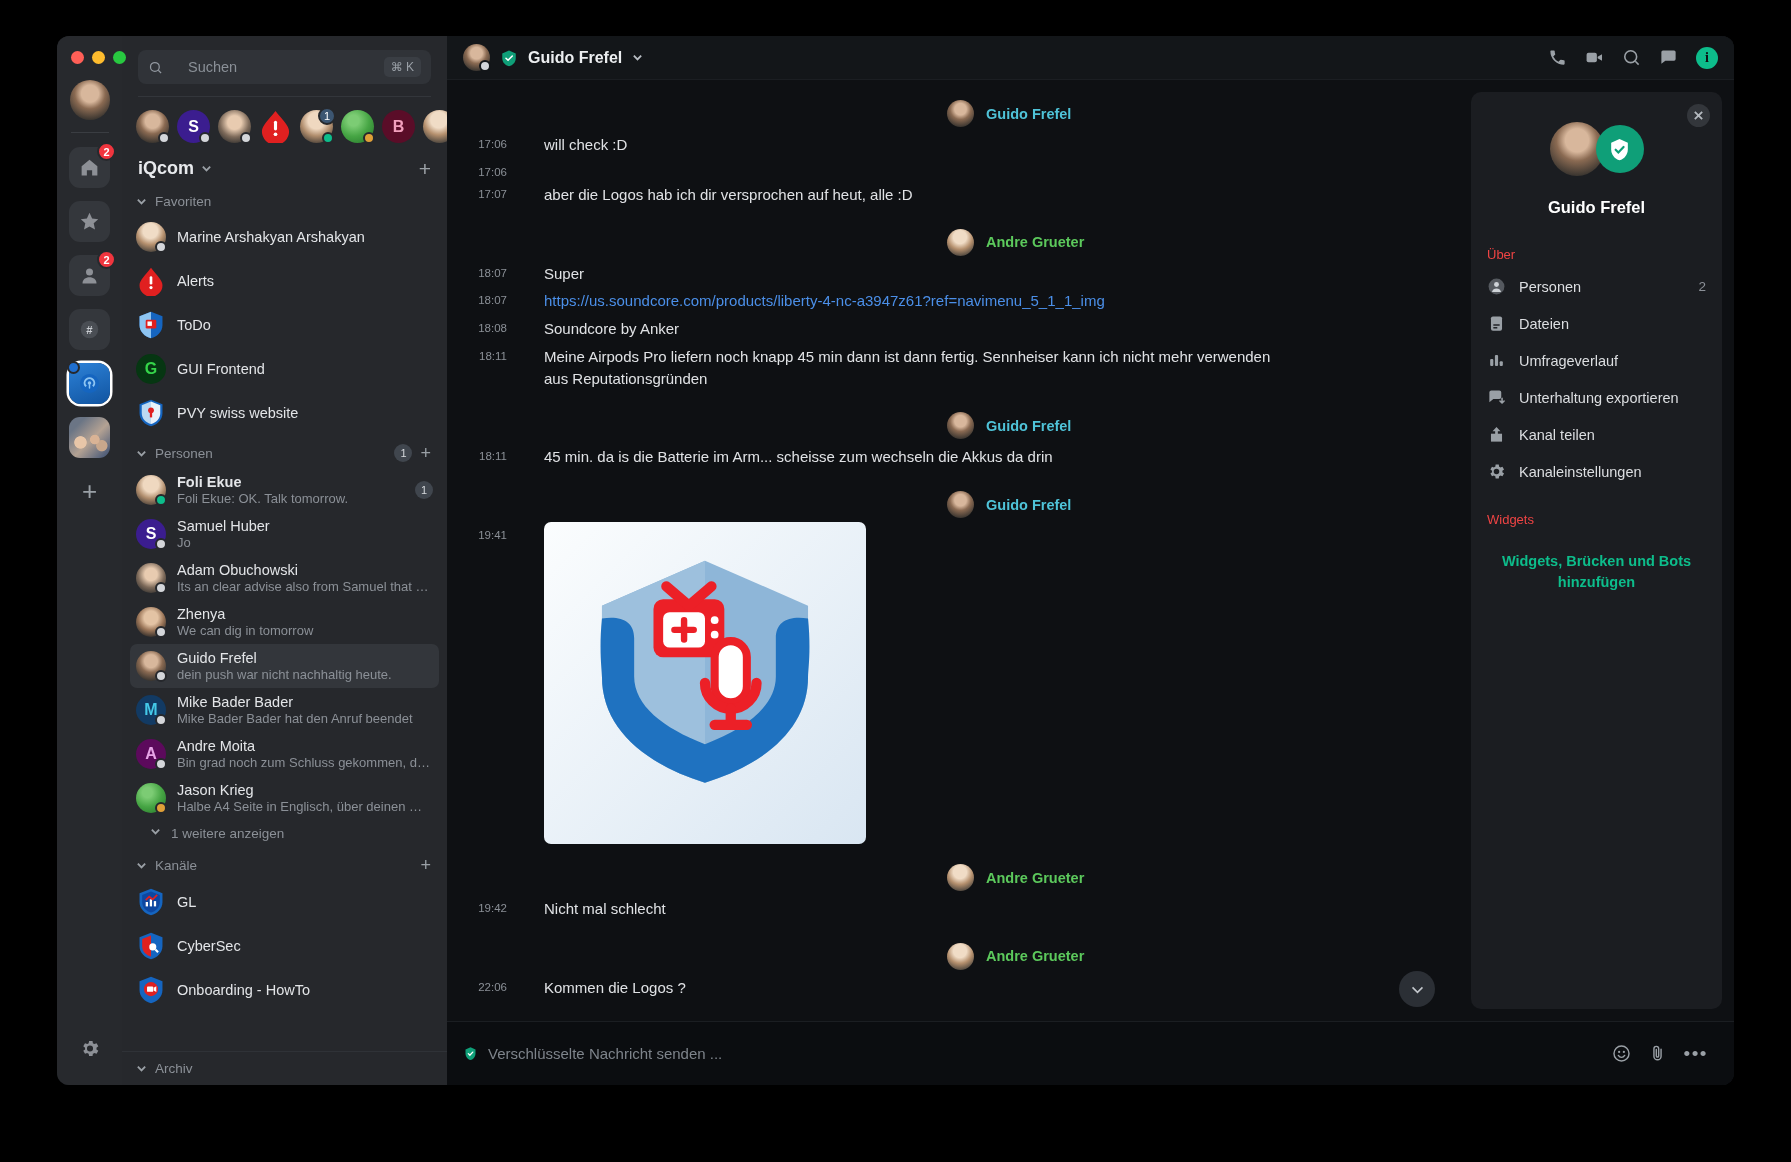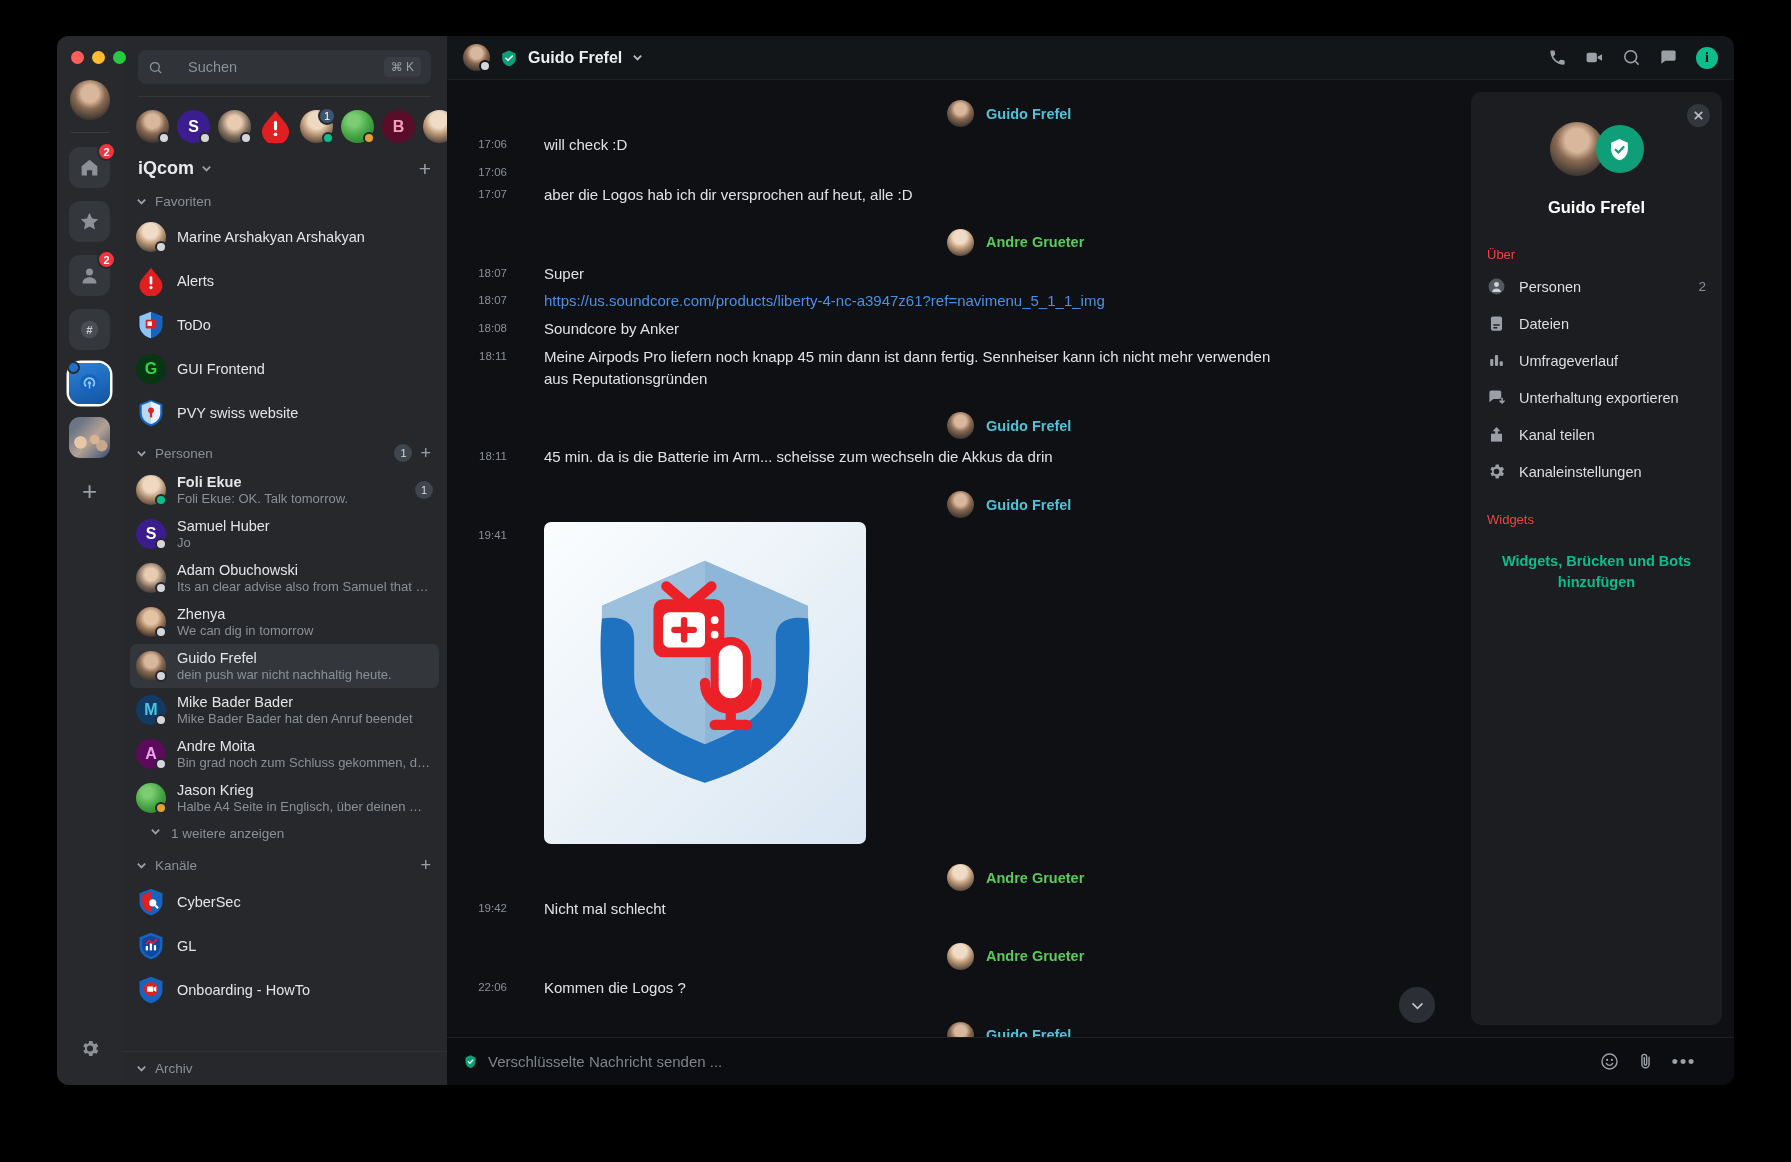--- a/index.html
+++ b/index.html
@@ -204,22 +204,22 @@
 
   .scroll-down {
     position: absolute; right: 36px; bottom: 14px;
     width: 36px; height: 36px; border-radius: 50%;
     background: #2b2f35; display: flex; align-items: center; justify-content: center;
     cursor: pointer;
   }
   .scroll-down svg { width: 17px; height: 17px; stroke: #c4c8cd; stroke-width: 2.2; fill: none; }
 
   .composer {
-    height: 48px; background: #0b0d10; border-top: 1px solid #1b1e22;
-    display: flex; align-items: center; padding: 0 38px 0 16px; flex: none;
+    height: 64px; background: #0b0d10; border-top: 1px solid #1b1e22;
+    display: flex; align-items: center; padding: 0 26px 0 16px; flex: none;
   }
   .comp-ph { color: #7e848b; font-size: 15px; margin-left: 10px; flex: 1; }
   .comp-icons { display: flex; align-items: center; gap: 17px; }
   .comp-icons svg { width: 19px; height: 19px; fill: #9aa0a6; cursor: pointer; }
   .dots { color: #9aa0a6; font-size: 19px; letter-spacing: 1.5px; cursor: pointer; line-height: .5; }
 
   
   .rpanel {
     width: 251px; background: #1b1d21; flex: none; position: relative;
     margin: 12px 12px 12px 0; border-radius: 10px; overflow: hidden;
@@ -561,40 +561,40 @@
               <path d="M2 4l4 4 4-4"></path>
             </svg>
         <span>Kanäle</span>
         <span class="grow"></span>
         <span class="plus-btn" style="font-size:18px">+</span>
       </div>
 
       <div class="row">
         <svg class="shield" viewBox="0 0 34 34">
               <path d="M17 2 4 7v10c0 8 6 13 13 15 7-2 13-7 13-15V7z" fill="#1565c0"></path>
-              <path d="M17 5 7 9v8c0 6.4 4.6 10.4 10 12z" fill="#e02020"></path>
-              <circle cx="19" cy="18" r="4" fill="#fff"></circle>
-              <path d="M22 21l3 3" stroke="#fff" stroke-width="2.4"></path>
-            </svg>
-        <div class="row-txt">
-              <div class="row-name">CyberSec</div>
-            </div>
-      </div>
-
-      <div class="row">
-        <svg class="shield" viewBox="0 0 34 34">
-              <path d="M17 2 4 7v10c0 8 6 13 13 15 7-2 13-7 13-15V7z" fill="#1565c0"></path>
               <path d="M17 5 7 9v8c0 6.4 4.6 10.4 10 12 5.4-1.6 10-5.6 10-12V9z" fill="#0d47a1"></path>
               <rect x="11" y="17" width="2.6" height="5" fill="#fff"></rect>
               <rect x="15.6" y="14" width="2.6" height="8" fill="#fff"></rect>
               <rect x="20.2" y="16" width="2.6" height="6" fill="#fff"></rect>
               <path d="M11 15l4-4 4 3 5-5" stroke="#e02020" stroke-width="2" fill="none"></path>
             </svg>
         <div class="row-txt">
               <div class="row-name">GL</div>
+            </div>
+      </div>
+
+      <div class="row">
+        <svg class="shield" viewBox="0 0 34 34">
+              <path d="M17 2 4 7v10c0 8 6 13 13 15 7-2 13-7 13-15V7z" fill="#1565c0"></path>
+              <path d="M17 5 7 9v8c0 6.4 4.6 10.4 10 12z" fill="#e02020"></path>
+              <circle cx="19" cy="18" r="4" fill="#fff"></circle>
+              <path d="M22 21l3 3" stroke="#fff" stroke-width="2.4"></path>
+            </svg>
+        <div class="row-txt">
+              <div class="row-name">CyberSec</div>
             </div>
       </div>
 
       <div class="row">
         <svg class="shield" viewBox="0 0 34 34">
               <path d="M17 2 4 7v10c0 8 6 13 13 15 7-2 13-7 13-15V7z" fill="#1565c0"></path>
               <circle cx="17" cy="16" r="8" fill="#e02020"></circle>
               <rect x="12.5" y="13" width="7" height="6" rx="1" fill="#fff"></rect>
               <path d="M20 14.5l3-1.8v6.6l-3-1.8z" fill="#fff"></path>
             </svg>

